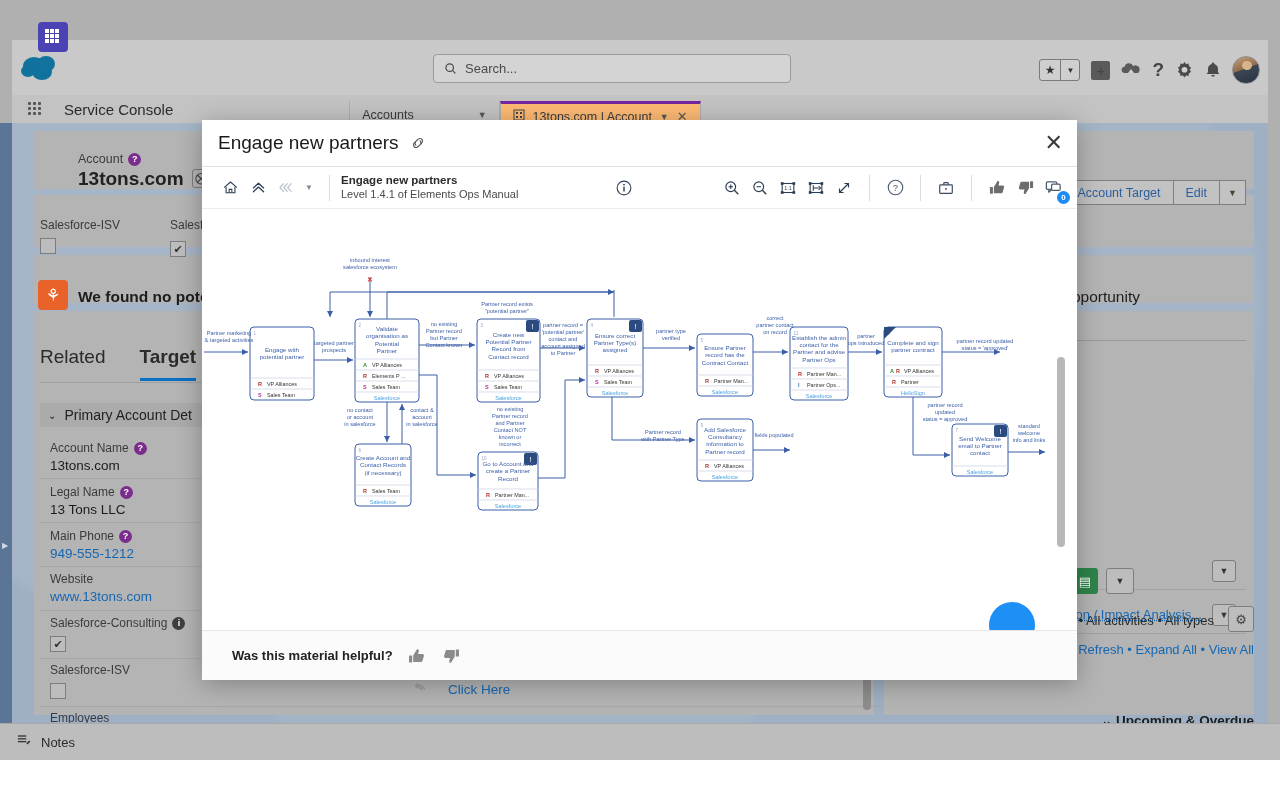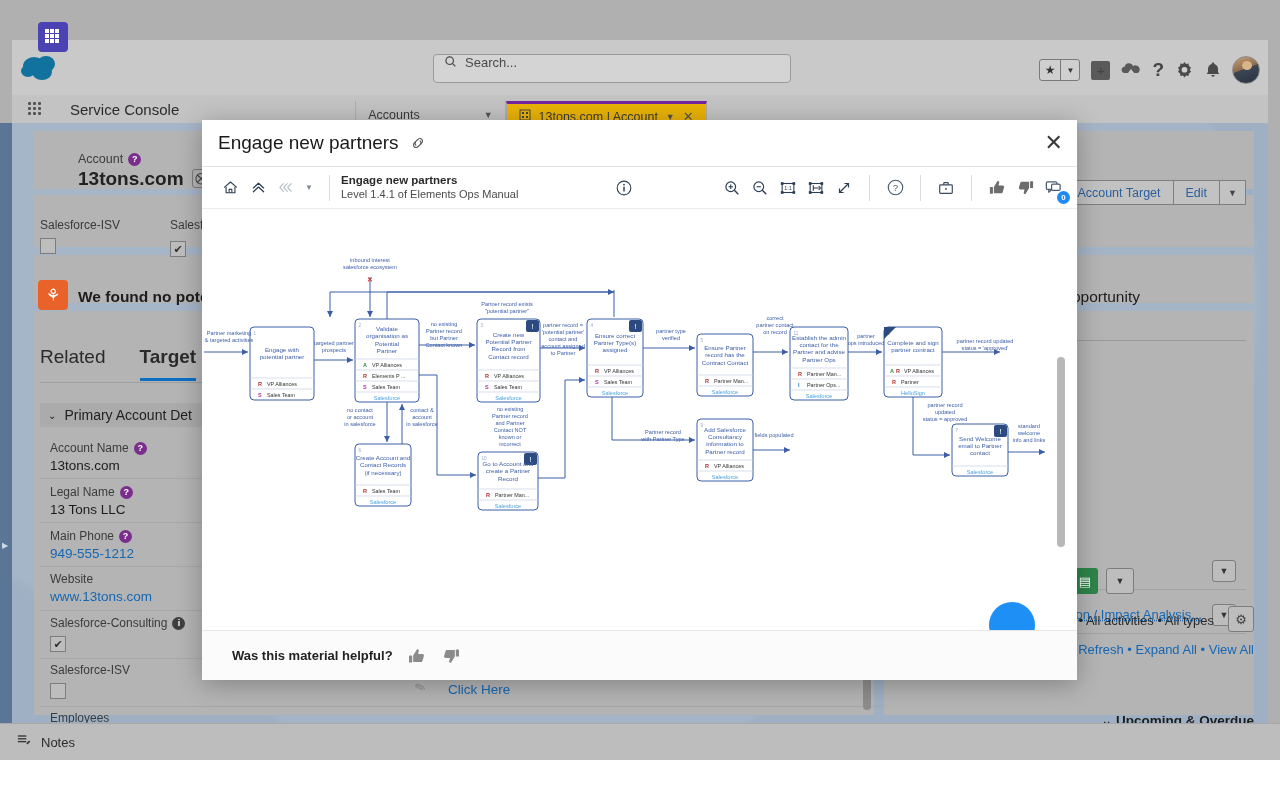--- a/index.html
+++ b/index.html
@@ -21,21 +21,21 @@
     position:absolute; left:12px; top:40px; width:1256px; height:55px;
     background:#c9c9c9;
     display:flex; align-items:center;
   }
   .sf-logo {
     position:absolute; left:18px; top:52px; width:48px; height:32px;
   }
   .sf-search {
     position:absolute; left:433px; top:54px; width:358px; height:29px;
     background:#d4d4d4; border:1px solid #9b9b9b; border-radius:4px;
-    display:flex; align-items:flex-start; padding:0 10px; gap:8px;
+    display:flex; align-items:center; padding:0 10px; gap:8px;
   }
   .sf-search .ph { color:#4a4a4a; font-size:13px; }
   .sf-topicons {
     position:absolute; right:20px; top:50px; height:40px;
     display:flex; align-items:center; gap:11px;
   }
   .sf-topicons .ic { color:#444; display:flex; align-items:center; }
   .fav-box {
     display:flex; align-items:center; border:1px solid #7a7a7a; border-radius:3px;
     height:22px; background:#cfcfcf;
@@ -57,27 +57,27 @@
     border-radius:50%; background:#d8b48d;
   }
 
   .sf-navbar {
     position:absolute; left:12px; top:95px; width:1256px; height:28px;
     background:#c3c3c3; display:flex; align-items:center;
   }
   .waffle { width:14px; height:14px; display:grid; grid-template-columns:repeat(3,3px);
     grid-template-rows:repeat(3,3px); gap:2px; margin-left:16px; }
   .waffle i { background:#555; border-radius:1px; display:block; }
-  .console-name { font-size:15px; color:#2b2b2b; margin-left:28px; font-weight:400; }
+  .console-name { font-size:15px; color:#2b2b2b; margin-left:22px; font-weight:400; }
   .sf-tab {
     height:28px; display:flex; align-items:center; padding:0 12px; font-size:12.5px;
     color:#3a3a3a; border-left:1px solid #adadad; border-right:1px solid #adadad;
     background:#c3c3c3; gap:8px;margin-top:12px;
   }
-  .sf-tab.active { background:#eab308; border-top:3px solid #7526a0; }
+  .sf-tab.active { background:#fdba74; border-top:3px solid #7526a0; }
   .tab-caret { font-size:9px; color:#555; }
   .tab-x { font-size:13px; color:#555; }
   .sf-tabgap { width:176px; }
 
   .sf-body {
     position:absolute; left:12px; top:123px; width:1256px; height:600px;
     background:#9fb0c4;
     overflow:hidden;
   }
   .sf-body:before{

